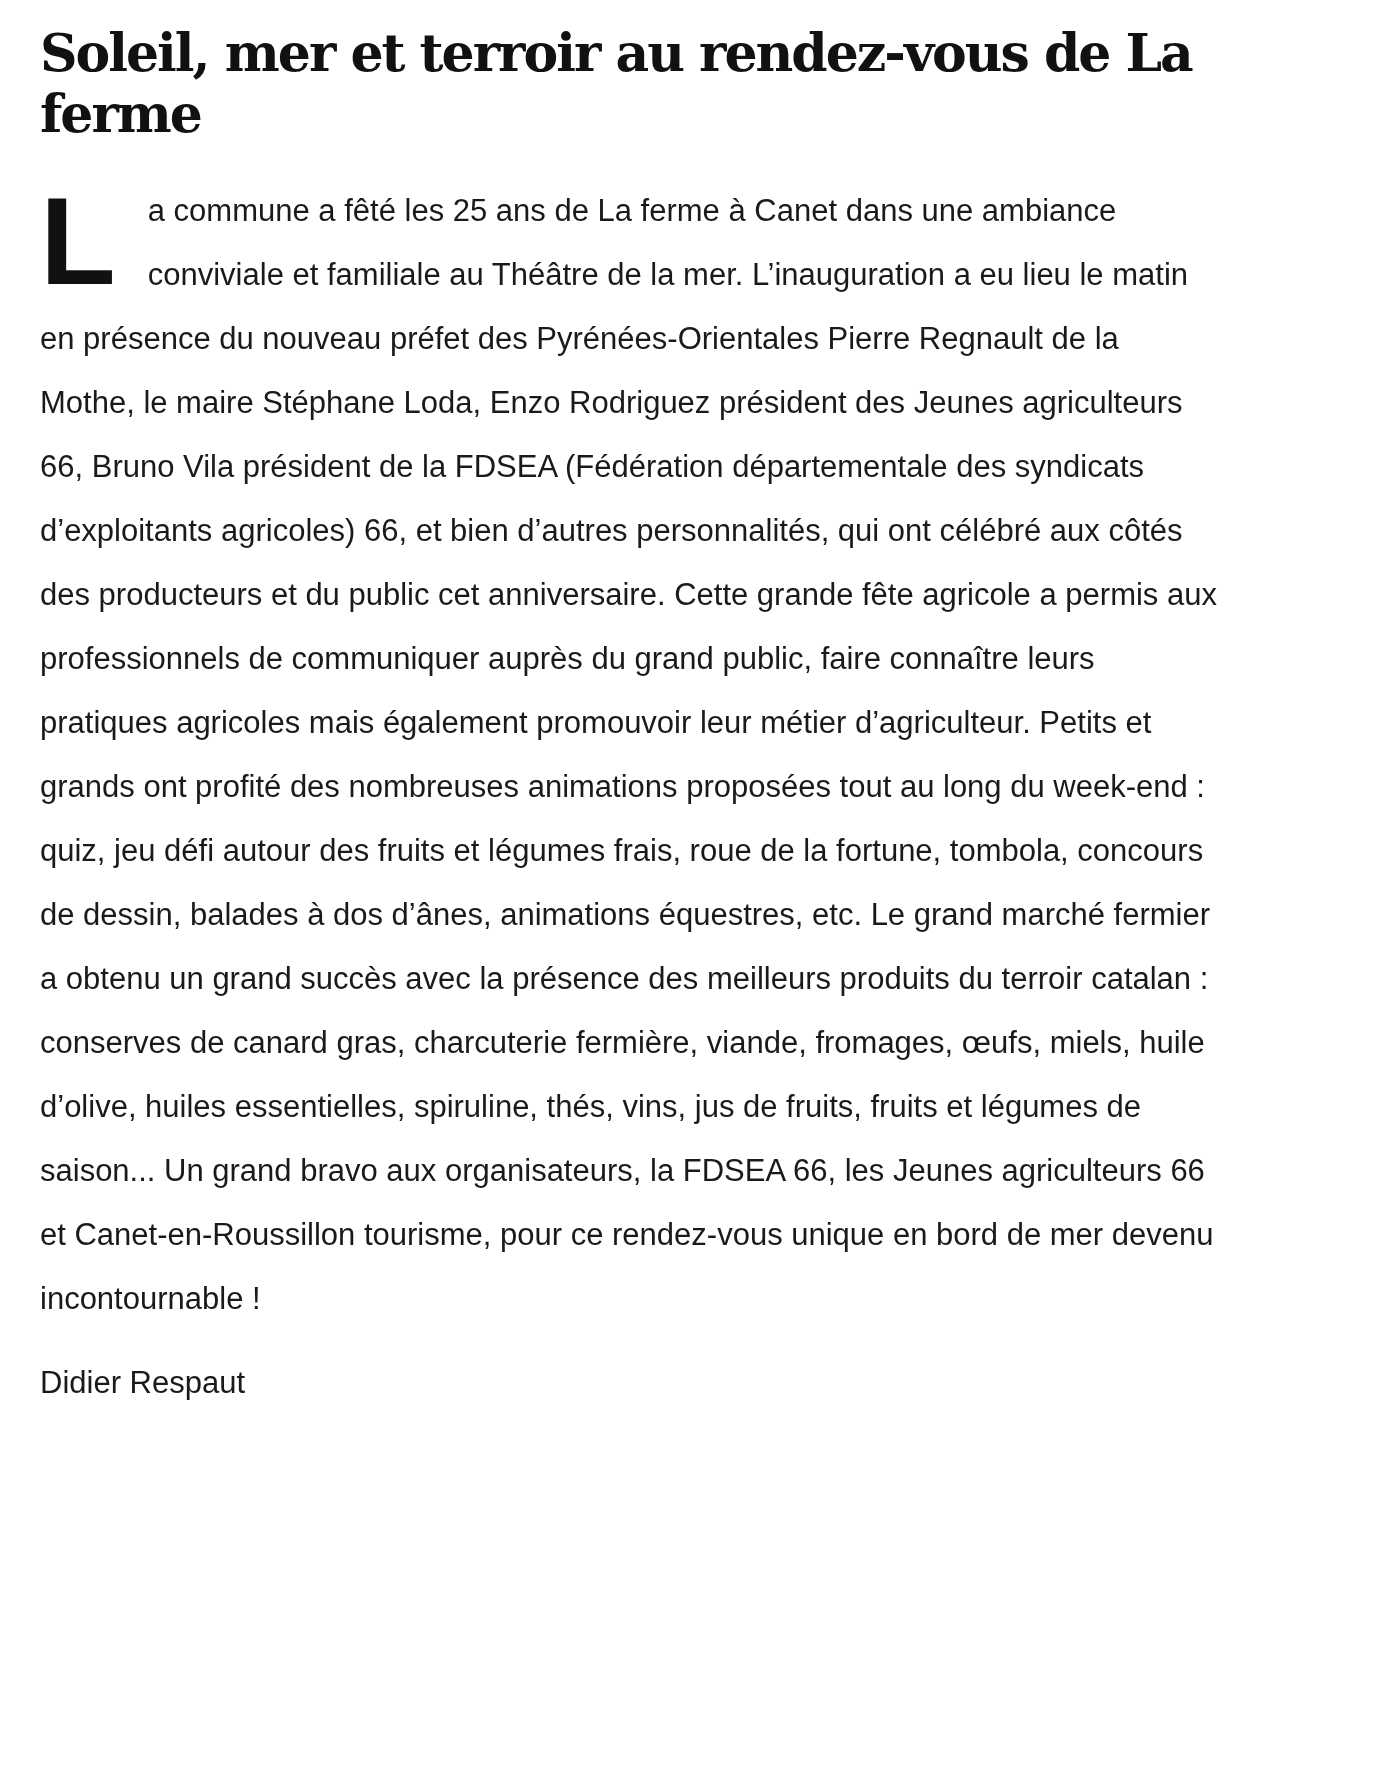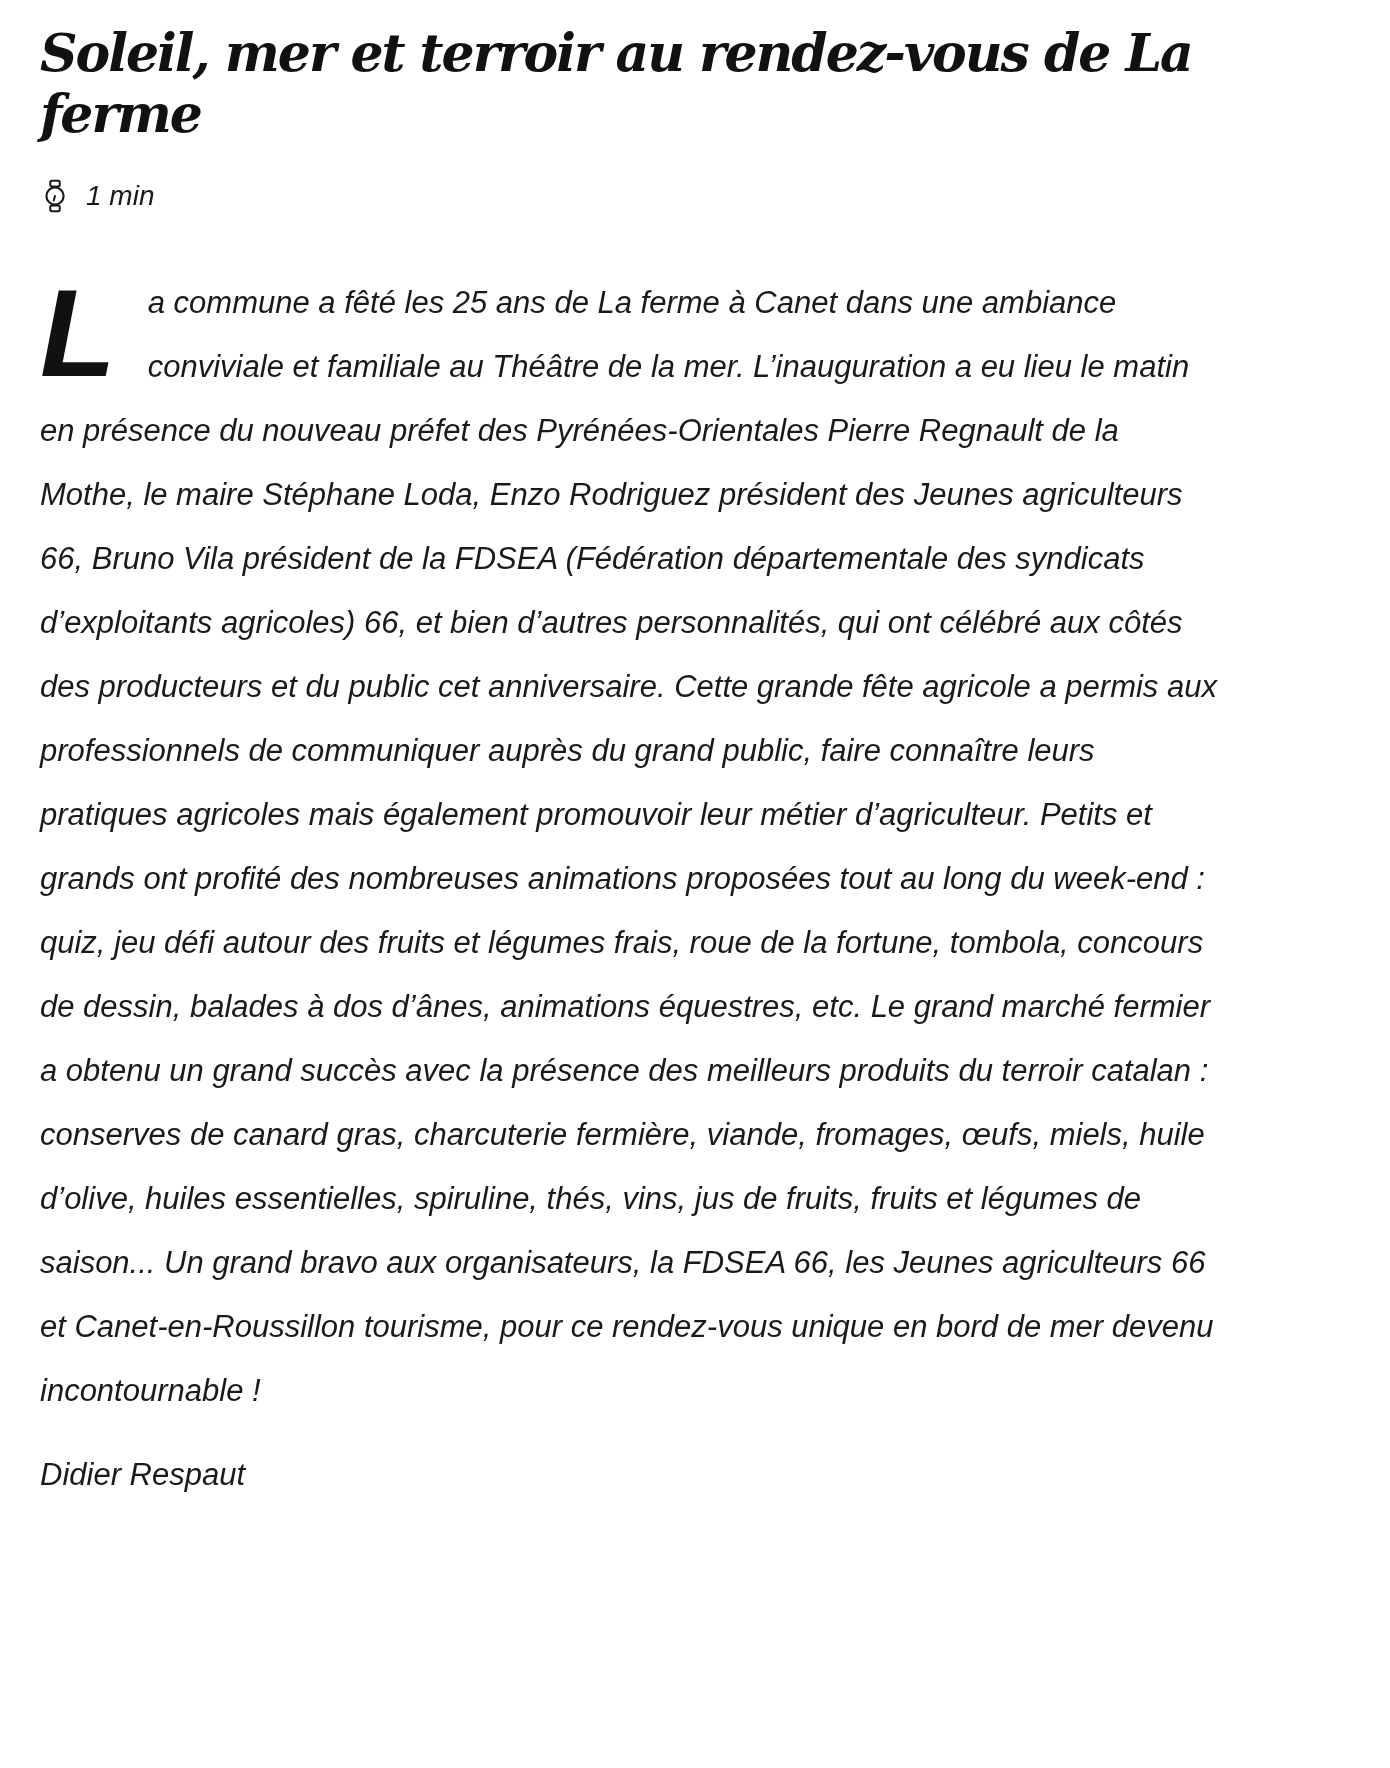--- a/index.html
+++ b/index.html
@@ -7,21 +7,20 @@
     background: #ffffff;
     width: 1390px;
     font-family: "Liberation Sans", sans-serif;
     color: #1a1a1a;
   }
   .page {
     width: 1390px;
     min-height: 1768px;
     background: #ffffff;
     padding: 22px 6px 40px 40px;
-    font-style: italic;
   }
   .article {
     width: 1178px;
   }
   h1.title {
     font-family: "DejaVu Serif", serif;
     font-weight: bold;
     font-size: 52px;
     line-height: 1.18;
     letter-spacing: -2px;
@@ -69,31 +68,20 @@
   }
 </style>
 </head>
 <body>
 
 <div class="page">
   <main class="article">
 
     <h1 class="title">Soleil, mer et terroir au rendez-vous de La ferme</h1>
 
-    <div class="meta">
-      <span class="icon">
-        <svg viewBox="0 0 24 26" fill="none" xmlns="http://www.w3.org/2000/svg">
-          <rect x="8.2" y="0.8" width="7.6" height="4.6" rx="1.4" stroke="#1a1a1a" stroke-width="1.6"></rect>
-          <rect x="8.2" y="20.6" width="7.6" height="4.6" rx="1.4" stroke="#1a1a1a" stroke-width="1.6"></rect>
-          <circle cx="12" cy="13" r="6.9" stroke="#1a1a1a" stroke-width="1.7"></circle>
-          <line x1="12" y1="13" x2="11" y2="16.6" stroke="#1a1a1a" stroke-width="1.6" stroke-linecap="round"></line>
-        </svg>
-      </span>
-      <span class="time-label">1 min</span>
-    </div>
 
     <p class="body-text">
       <span class="dropcap">L</span><span>a commune a fêté les 25 ans de La ferme à Canet dans une ambiance conviviale et familiale au Théâtre de la mer. L’inauguration a eu lieu le matin en présence du nouveau préfet des Pyrénées-Orientales Pierre Regnault de la Mothe, le maire Stéphane Loda, Enzo Rodriguez président des Jeunes agriculteurs 66, Bruno Vila président de la FDSEA (Fédération départementale des syndicats d’exploitants agricoles) 66, et bien d’autres personnalités, qui ont célébré aux côtés des producteurs et du public cet anniversaire. Cette grande fête agricole a permis aux professionnels de communiquer auprès du grand public, faire connaître leurs pratiques agricoles mais également promouvoir leur métier d’agriculteur. Petits et grands ont profité des nombreuses animations proposées tout au long du week-end : quiz, jeu défi autour des fruits et légumes frais, roue de la fortune, tombola, concours de dessin, balades à dos d’ânes, animations équestres, etc. Le grand marché fermier a obtenu un grand succès avec la présence des meilleurs produits du terroir catalan : conserves de canard gras, charcuterie fermière, viande, fromages, œufs, miels, huile d’olive, huiles essentielles, spiruline, thés, vins, jus de fruits, fruits et légumes de saison... Un grand bravo aux organisateurs, la FDSEA 66, les Jeunes agriculteurs 66 et Canet-en-Roussillon tourisme, pour ce rendez-vous unique en bord de mer devenu incontournable !</span>
     </p>
 
     <p class="author">Didier Respaut</p>
 
   </main>
 </div>
 

